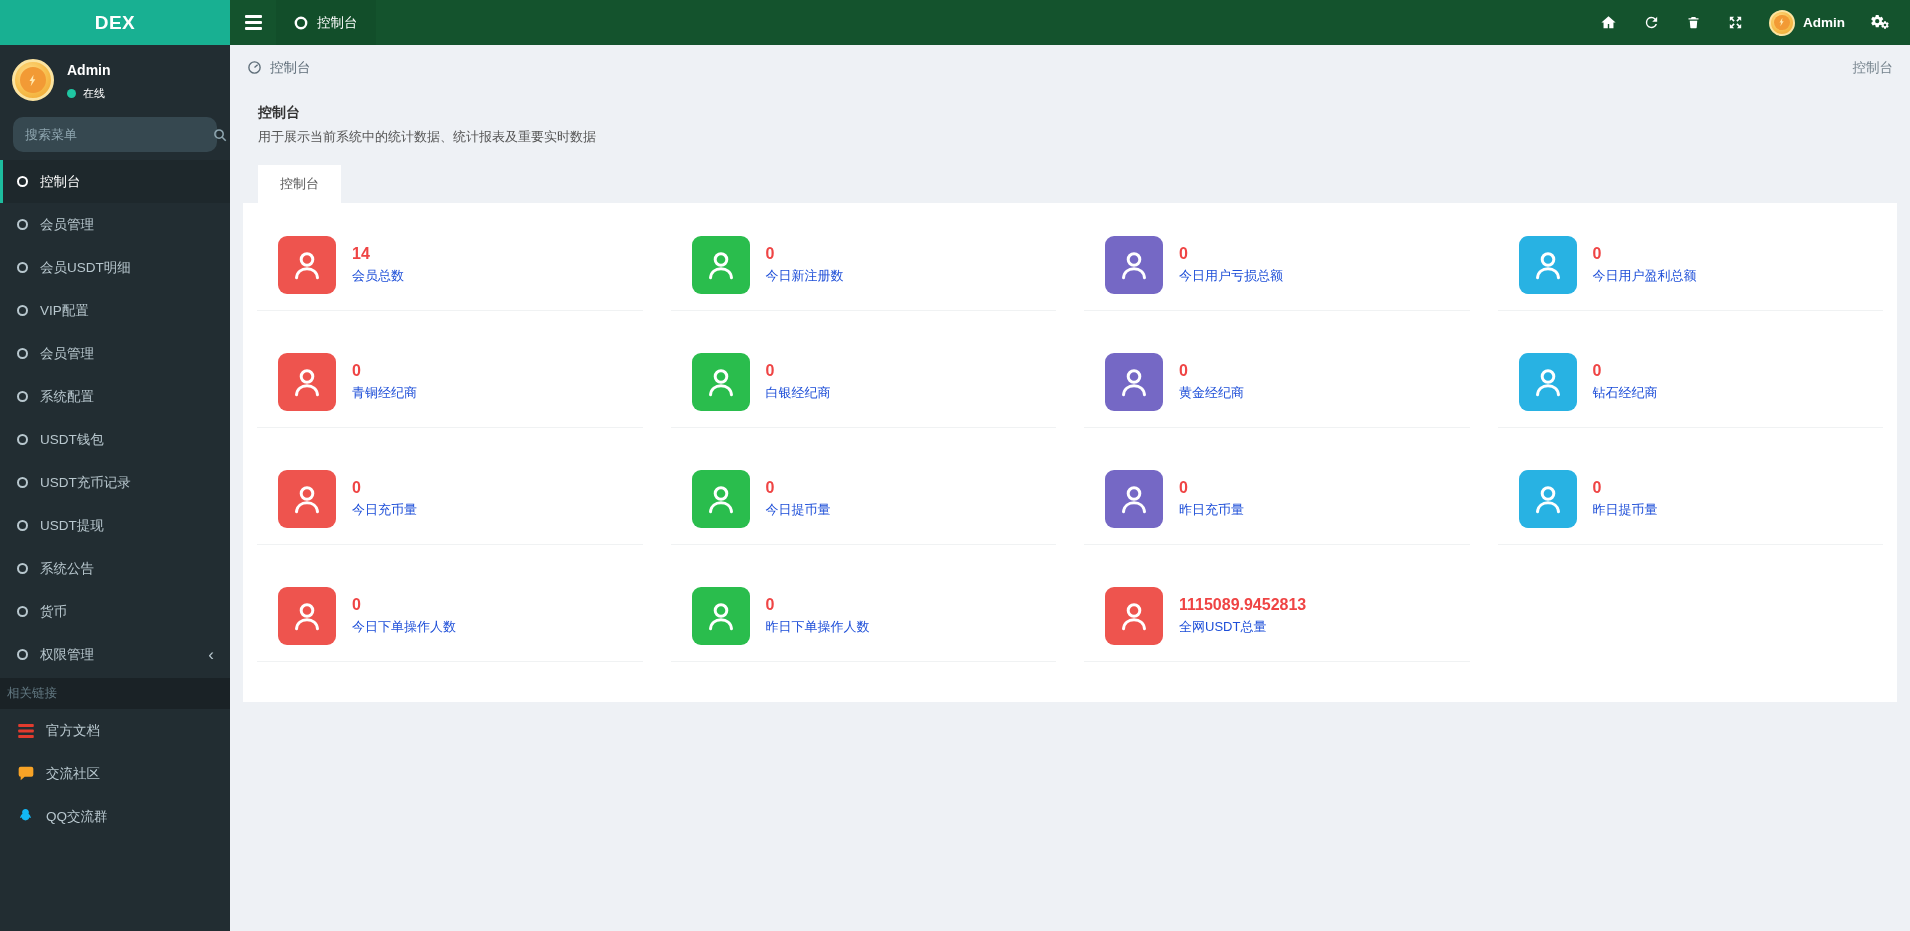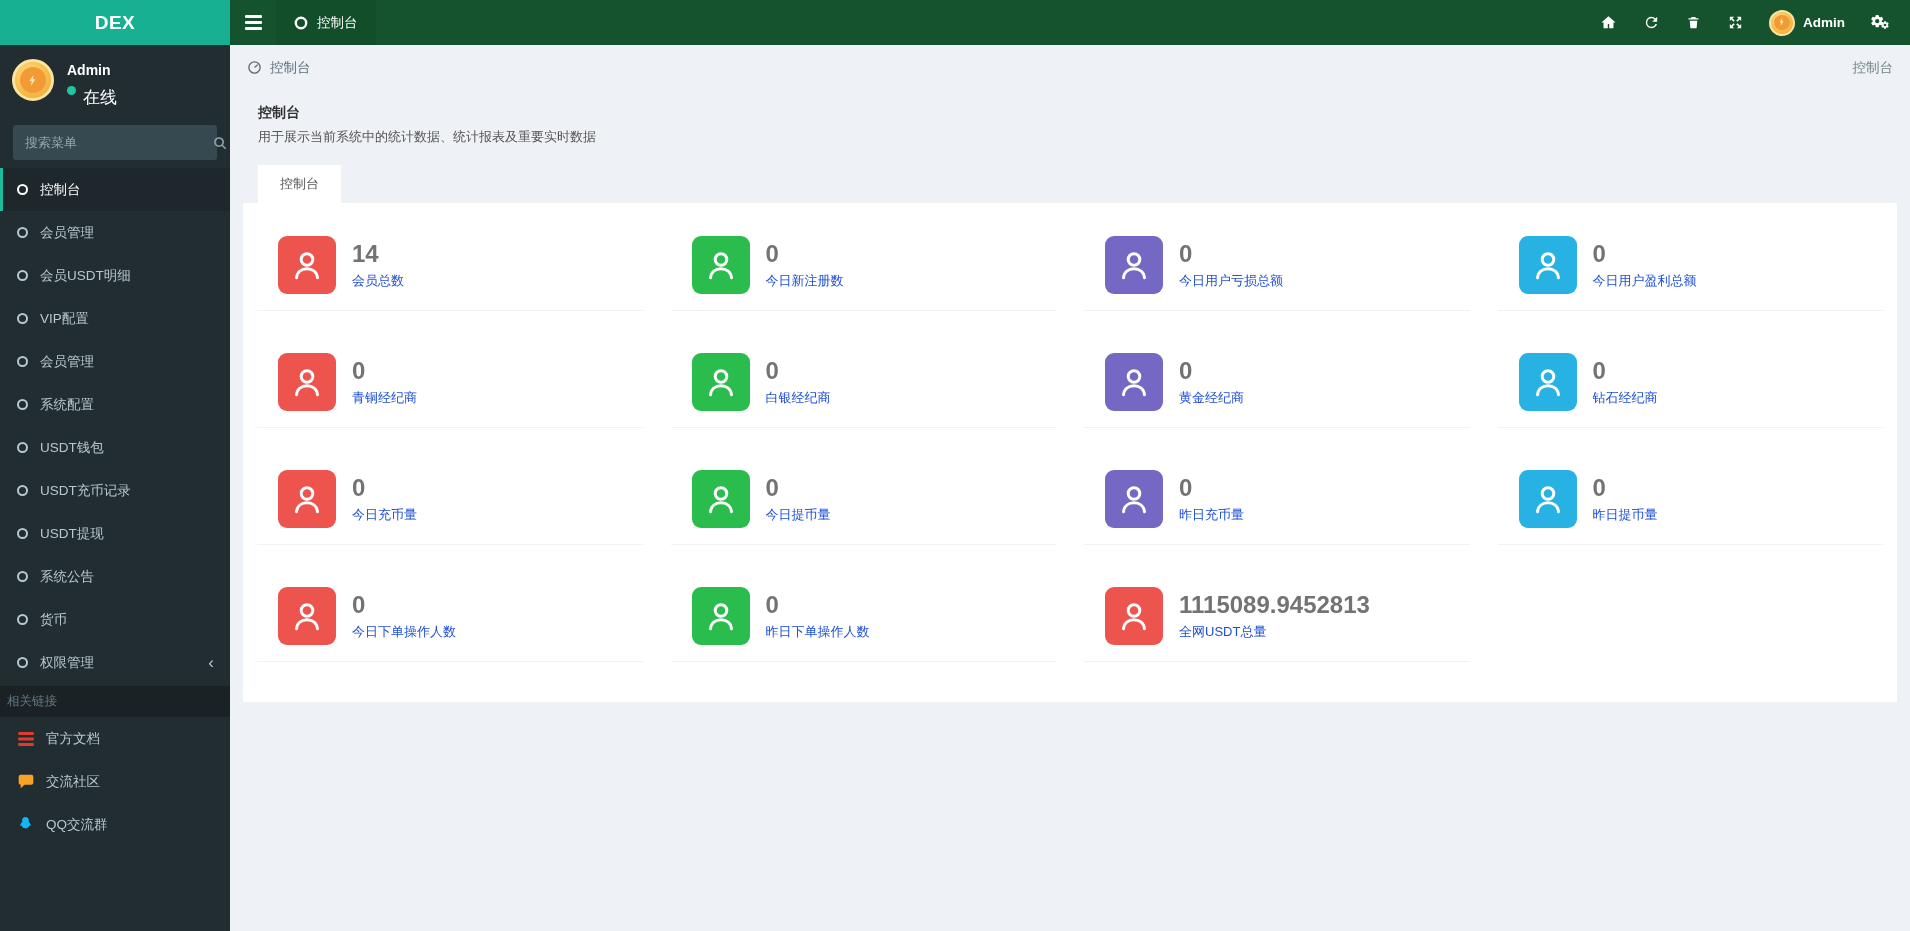--- a/index.html
+++ b/index.html
@@ -25,23 +25,23 @@
     border:2px solid #fbe3a0; display:flex; align-items:center; justify-content:center; }
   .coin-sm { width:26px; height:26px; }
   .coin-lg { width:42px; height:42px; border-width:3px; }
   .coin-inner { width:72%; height:72%; border-radius:50%; background:#f29a35;
     display:flex; align-items:center; justify-content:center; }
 
   
   .sidebar { position:absolute; top:45px; left:0; width:230px; bottom:0; background:#222d32; color:#b8c7ce; }
   .user-panel { display:flex; gap:13px; padding:14px 12px 8px; align-items:flex-start; }
   .user-name { font-weight:bold; font-size:14px; color:#fff; margin-top:3px; }
-  .user-status { font-size:17px; color:#fff; display:flex; gap:7px; align-items:flex-start; margin-top:8px; }
+  .user-status { font-size:11px; color:#fff; display:flex; gap:7px; align-items:center; margin-top:8px; }
   .dot { width:9px; height:9px; border-radius:50%; background:#1fc6a2; }
-  .search { margin:8px 13px 8px; height:35px; background:#364850; border-radius:3px;
+  .search { margin:8px 13px 8px; height:35px; background:#364850; border-radius:10px;
     display:flex; align-items:center; }
   .search input { flex:1; background:transparent; border:0; outline:none; color:#cfd8dc;
     font-size:13px; padding:0 12px; font-family:inherit; }
   .search input::placeholder { color:#8fa6b0; }
   .search-btn { width:34px; display:flex; align-items:center; justify-content:center; cursor:pointer; color:#8fa6b0; }
 
   ul { list-style:none; }
   .menu li, .links li { height:43px; display:flex; align-items:center; gap:12px;
     padding-left:14px; border-left:3px solid transparent; font-size:13.5px; cursor:pointer; }
   .circle-o { width:11px; height:11px; border:2px solid currentColor; border-radius:50%; flex-shrink:0; }
@@ -62,21 +62,21 @@
   .panel-desc { font-size:13px; color:#555; }
   .tabs { margin-top:19px; display:flex; }
   .tab.active { height:38px; background:#fff; display:flex; align-items:center; justify-content:center;
     font-size:13px; color:#555; padding:0 22px; cursor:pointer; }
   .tab-content { background:#fff; padding:33px 0 40px; }
   .stats-grid { display:grid; grid-template-columns:repeat(4,1fr); row-gap:42px; }
   .stat { margin:0 14px; padding:0 0 16px 21px; border-bottom:1px solid #f0f2f3;
     display:flex; align-items:center; gap:16px; }
   .stat-icon { width:58px; height:58px; border-radius:9px; display:flex;
     align-items:center; justify-content:center; flex-shrink:0; }
-  .stat-value { font-size:24px; font-weight:bold; color:#737373; line-height:1.15; }
+  .stat-value { font-size:16px; font-weight:bold; color:#ef4444; line-height:1.15; }
   .stat-label { font-size:13px; color:#1d4ed8; margin-top:4px; }
 </style>
 </head>
 <body>
 
 <div class="app">
 
   <header class="topbar">
     <div class="brand">DEX</div>
 

